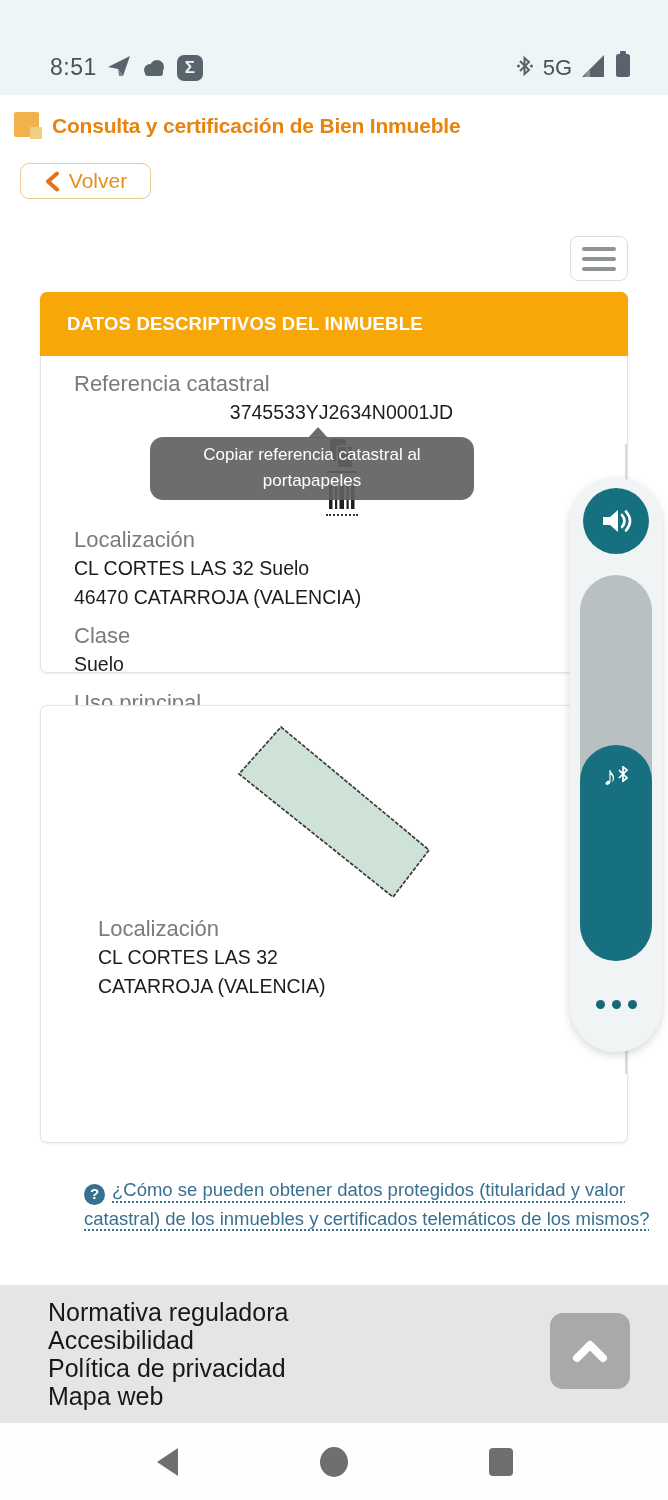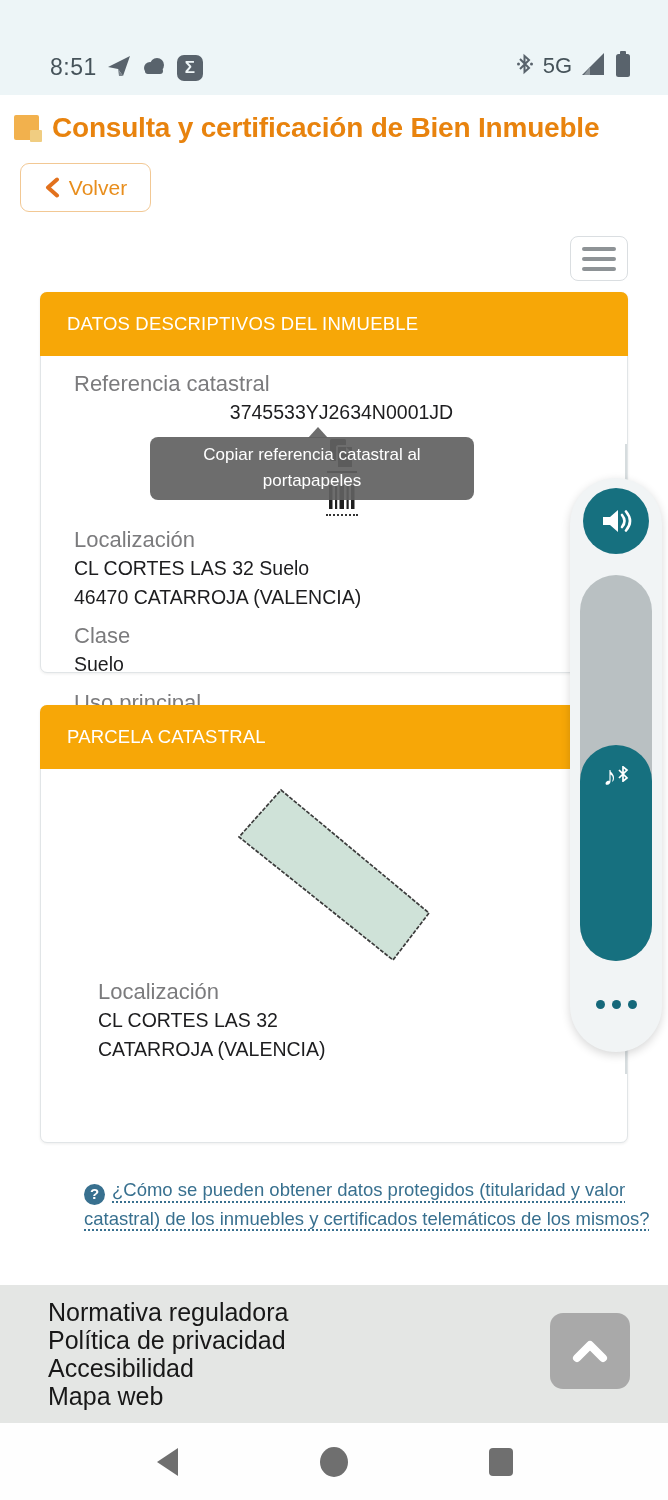--- a/index.html
+++ b/index.html
@@ -2,68 +2,68 @@
 <html><head>
 <meta charset="utf-8">
 <style>
   html,body{margin:0;padding:0;background:#ffffff;}
   *{box-sizing:border-box;font-family:"Liberation Sans","DejaVu Sans",sans-serif;}
   .page{position:relative;width:668px;height:1500px;background:#ffffff;overflow:hidden;}
 
   
   .statusbar{position:absolute;left:0;top:0;width:668px;height:95px;background:#edf5f7;
     display:flex;align-items:flex-end;justify-content:space-between;padding:0 38px 14px 50px;}
-  .sb-left,.sb-right{display:flex;align-items:center;gap:10px;}
+  .sb-left,.sb-right{display:flex;align-items:flex-end;gap:10px;}
   .sb-time{font-size:23px;color:#46535a;letter-spacing:.5px;}
   .sb-net{font-size:22px;color:#46535a;}
   .sigma-badge{width:26px;height:26px;border-radius:7px;background:#59636c;color:#edf5f7;
     display:flex;align-items:center;justify-content:center;font-size:17px;font-weight:bold;}
 
   
   .app-header{position:absolute;left:14px;top:112px;display:flex;align-items:center;gap:11px;}
   .hd-icon{position:relative;width:27px;height:27px;}
   .hd-icon .sq-big{position:absolute;left:0;top:0;width:25px;height:25px;background:#f2b14d;border-radius:2px;}
   .hd-icon .sq-small{position:absolute;left:16px;top:15px;width:12px;height:12px;background:#f0cd81;border-radius:1px;}
-  .page-title{font-size:28px;font-weight:bold;color:#e8830e;letter-spacing:-.2px;}
-
-  .back-btn{position:absolute;left:20px;top:163px;width:131px;height:49px;background:#fff;
+  .page-title{font-size:21px;font-weight:bold;color:#e8830e;letter-spacing:-.2px;}
+
+  .back-btn{position:absolute;left:20px;top:163px;width:131px;height:36px;background:#fff;
     border:1px solid #f2c894;border-radius:9px;display:flex;align-items:center;justify-content:center;
     gap:9px;cursor:pointer;}
   .back-btn span{font-size:21px;color:#e88e1d;}
 
   .menu-btn{position:absolute;left:570px;top:236px;width:58px;height:45px;background:#fff;
     border:1px solid #dadee1;border-radius:8px;display:flex;flex-direction:column;align-items:center;
     justify-content:center;gap:6px;cursor:pointer;}
   .menu-btn i{display:block;width:34px;height:4px;background:#8e9396;border-radius:2px;}
 
   
   .card{position:absolute;left:40px;width:588px;background:#fff;border:1px solid #e1e5e7;
     border-radius:7px;box-shadow:0 1px 3px rgba(0,0,0,.07);}
   .card-header{height:64px;margin:-1px -1px 0 -1px;background:#f7a707;border-radius:7px 7px 0 0;
-    display:flex;align-items:center;padding-left:27px;color:#fff;font-weight:normal;font-size:18.5px;
+    display:flex;align-items:center;padding-left:27px;color:#fff;font-weight:bold;font-size:18.5px;
     letter-spacing:.2px;}
   .card1{top:292px;height:381px;}
   .card1-body{padding:13px 18px 16px 33px;}
   .card2{top:705px;height:438px;}
   .card2-body{padding:12px 18px 12px 57px;}
   .f-label{font-size:22px;color:#7b7b7d;line-height:29px;}
   .f-value{font-size:19.5px;color:#1d1d1f;line-height:29px;}
   .f-group{margin-bottom:9px;}
   .ref-row{display:flex;align-items:center;gap:12px;flex-direction:column;}
   .icon-link{display:inline-flex;flex-direction:column;align-items:center;cursor:pointer;}
   .copy-underline{width:30px;border-bottom:2.5px solid #222;margin-top:2px;}
   .bar-underline{width:32px;border-bottom:2px dotted #333;margin-top:3px;}
   sup.sq{font-size:13px;vertical-align:7px;}
 
   
   .parcel-wrap{width:586px;height:196px;}
 
   
   .tooltip{position:absolute;left:150px;top:437px;width:324px;height:63px;
-    background:rgba(97,97,97,.92);border-radius:8px;color:#fff;text-align:center;
+    background:rgba(97,97,97,.92);border-radius:13px;color:#fff;text-align:center;
     font-size:17px;line-height:26px;padding-top:5px;z-index:30;}
   .tooltip .arrow{position:absolute;left:158px;top:-10px;width:0;height:0;
     border-left:10px solid transparent;border-right:10px solid transparent;
     border-bottom:11px solid rgba(97,97,97,.92);}
 
   
   .help{position:absolute;left:40px;top:1176px;width:590px;font-size:18.5px;line-height:28.5px;color:#38708f;margin-left:44px;}
   .help-q{display:inline-flex;width:21px;height:21px;border-radius:50%;background:#38708f;color:#fff;
     font-size:15px;font-weight:bold;align-items:center;justify-content:center;margin-right:7px;
     vertical-align:-3px;}
@@ -210,43 +210,42 @@
     </div>
   </div>
 
   <div class="tooltip">
     <span class="arrow"></span>
     <div>Copiar referencia catastral al</div>
     <div>portapapeles</div>
   </div>
 
   <div class="card card2">
-    <div class="card-header">PARCELA CATASTRAL</div>
     <div class="parcel-wrap">
       <svg width="586" height="196" viewBox="0 0 586 196">
         <polygon points="240,21 388,144 352,191 198,68" fill="#cfe2d8" stroke="#3c3c3c" stroke-width="1.7" stroke-dasharray="4 1.5"></polygon>
       </svg>
     </div>
     <div class="card2-body">
       <div class="f-group">
         <div class="f-label">Localización</div>
         <div class="f-value">CL CORTES LAS 32</div>
         <div class="f-value">CATARROJA (VALENCIA)</div>
       </div>
     </div>
   </div>
 
   <div class="help">
     <span class="help-q">?</span><span class="link-text">¿Cómo se pueden obtener datos protegidos (titularidad y valor catastral) de los inmuebles y certificados telemáticos de los mismos?</span>
   </div>
 
   <div class="footer">
     <div class="flink">Normativa reguladora</div>
+    <div class="flink">Accesibilidad</div>
     <div class="flink">Política de privacidad</div>
-    <div class="flink">Accesibilidad</div>
     <div class="flink">Mapa web</div>
     <div class="scrolltop">
       <svg width="42" height="28" viewBox="0 0 42 28">
         <polyline points="8,21 21,8 34,21" fill="none" stroke="#ffffff" stroke-width="8" stroke-linecap="round" stroke-linejoin="round"></polyline>
       </svg>
     </div>
   </div>
 
   <div class="navbar">
     <span class="nav-back"></span>

